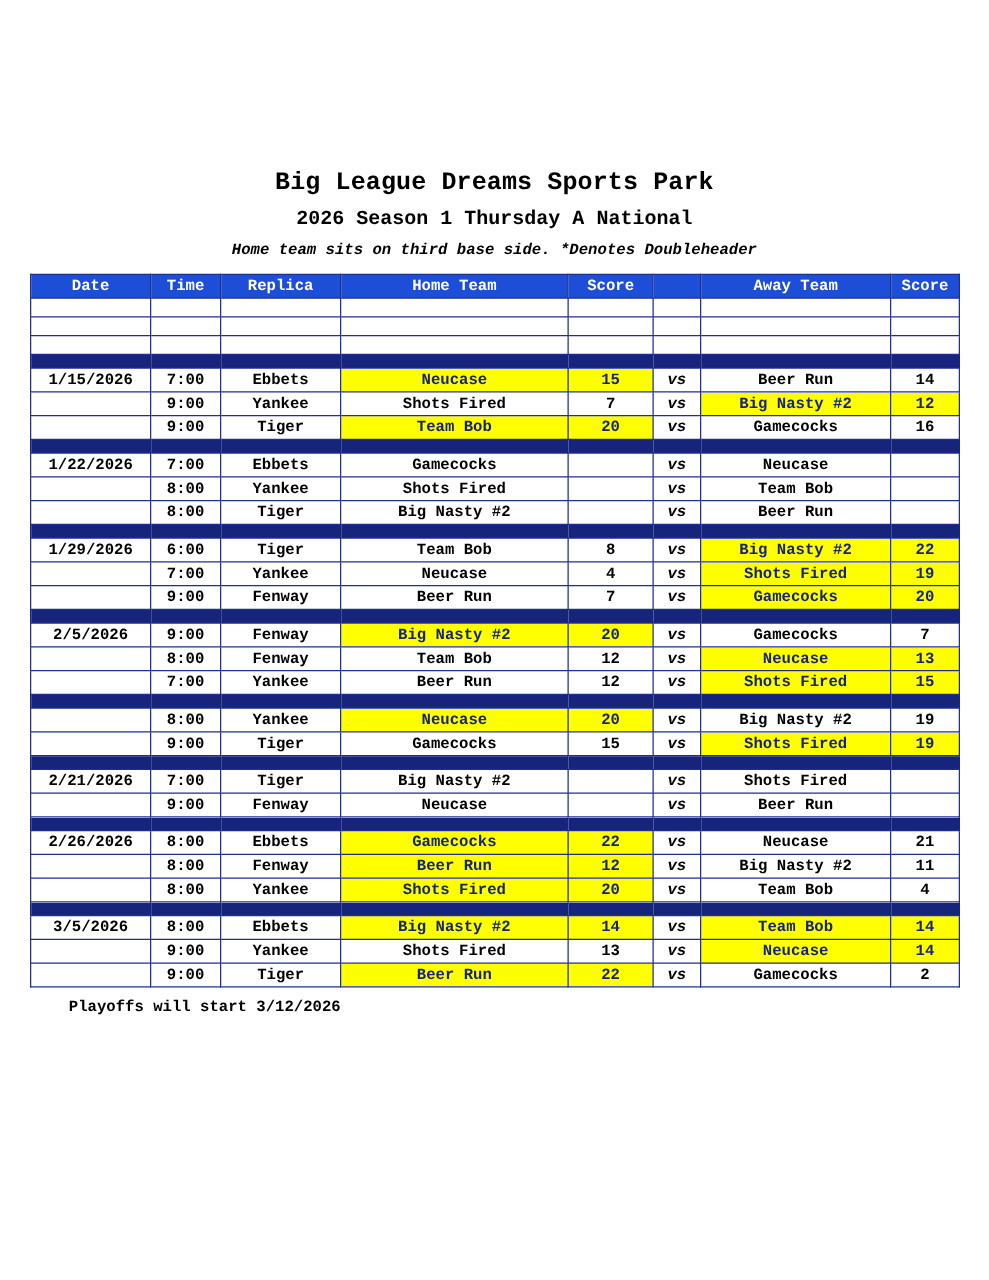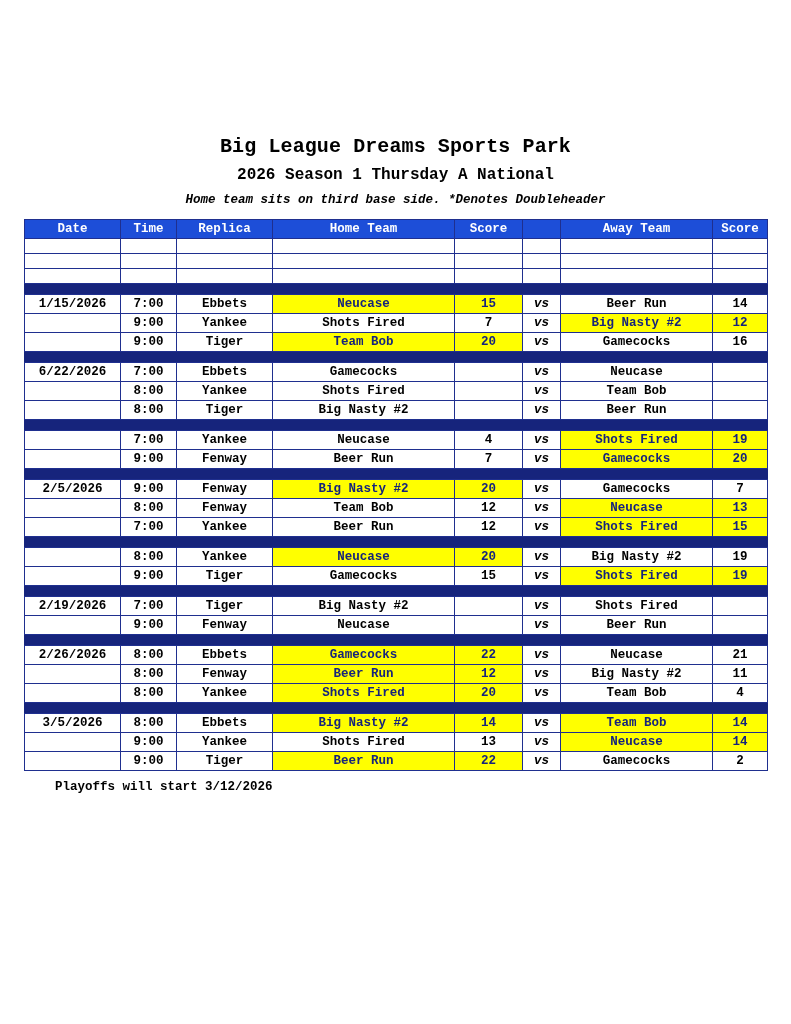--- a/index.html
+++ b/index.html
@@ -215,21 +215,21 @@
           <td></td>
           <td></td>
           <td></td>
           <td></td>
           <td></td>
           <td></td>
           <td></td>
           <td></td>
         </tr>
         <tr>
-          <td class="date">6/22/2026</td>
+          <td class="date">1/22/2026</td>
           <td class="time">7:00</td>
           <td class="rep">Ebbets</td>
           <td class="team">Gamecocks</td>
           <td class="score"></td>
           <td class="vs">vs</td>
           <td class="team">Neucase</td>
           <td class="score"></td>
         </tr>
         <tr>
           <td class="date"></td>
@@ -255,20 +255,30 @@
           <td></td>
           <td></td>
           <td></td>
           <td></td>
           <td></td>
           <td></td>
           <td></td>
           <td></td>
         </tr>
         <tr>
+          <td class="date">1/29/2026</td>
+          <td class="time">6:00</td>
+          <td class="rep">Tiger</td>
+          <td class="team">Team Bob</td>
+          <td class="score">8</td>
+          <td class="vs">vs</td>
+          <td class="team hl">Big Nasty #2</td>
+          <td class="score hl">22</td>
+        </tr>
+        <tr>
           <td class="date"></td>
           <td class="time">7:00</td>
           <td class="rep">Yankee</td>
           <td class="team">Neucase</td>
           <td class="score">4</td>
           <td class="vs">vs</td>
           <td class="team hl">Shots Fired</td>
           <td class="score hl">19</td>
         </tr>
         <tr>
@@ -355,21 +365,21 @@
           <td></td>
           <td></td>
           <td></td>
           <td></td>
           <td></td>
           <td></td>
           <td></td>
           <td></td>
         </tr>
         <tr>
-          <td class="date">2/19/2026</td>
+          <td class="date">2/21/2026</td>
           <td class="time">7:00</td>
           <td class="rep">Tiger</td>
           <td class="team">Big Nasty #2</td>
           <td class="score"></td>
           <td class="vs">vs</td>
           <td class="team">Shots Fired</td>
           <td class="score"></td>
         </tr>
         <tr>
           <td class="date"></td>

